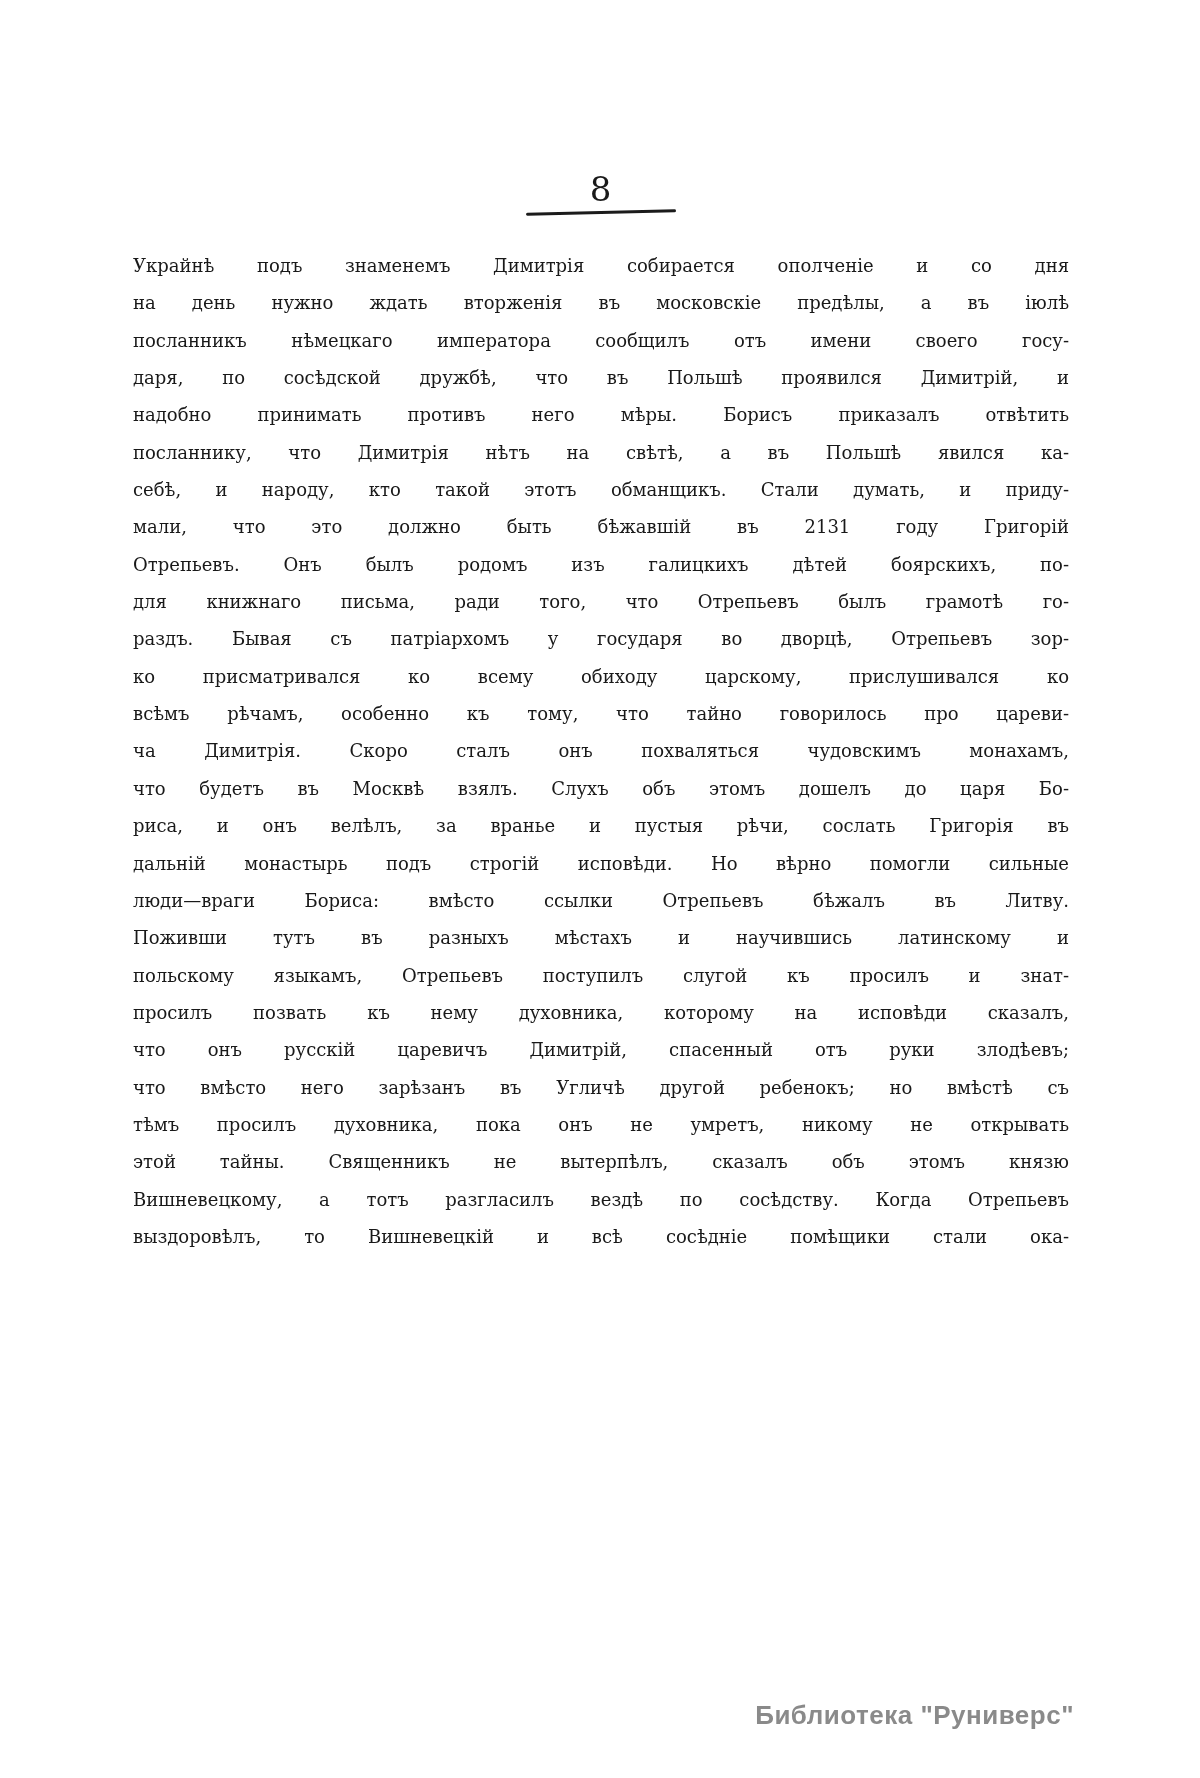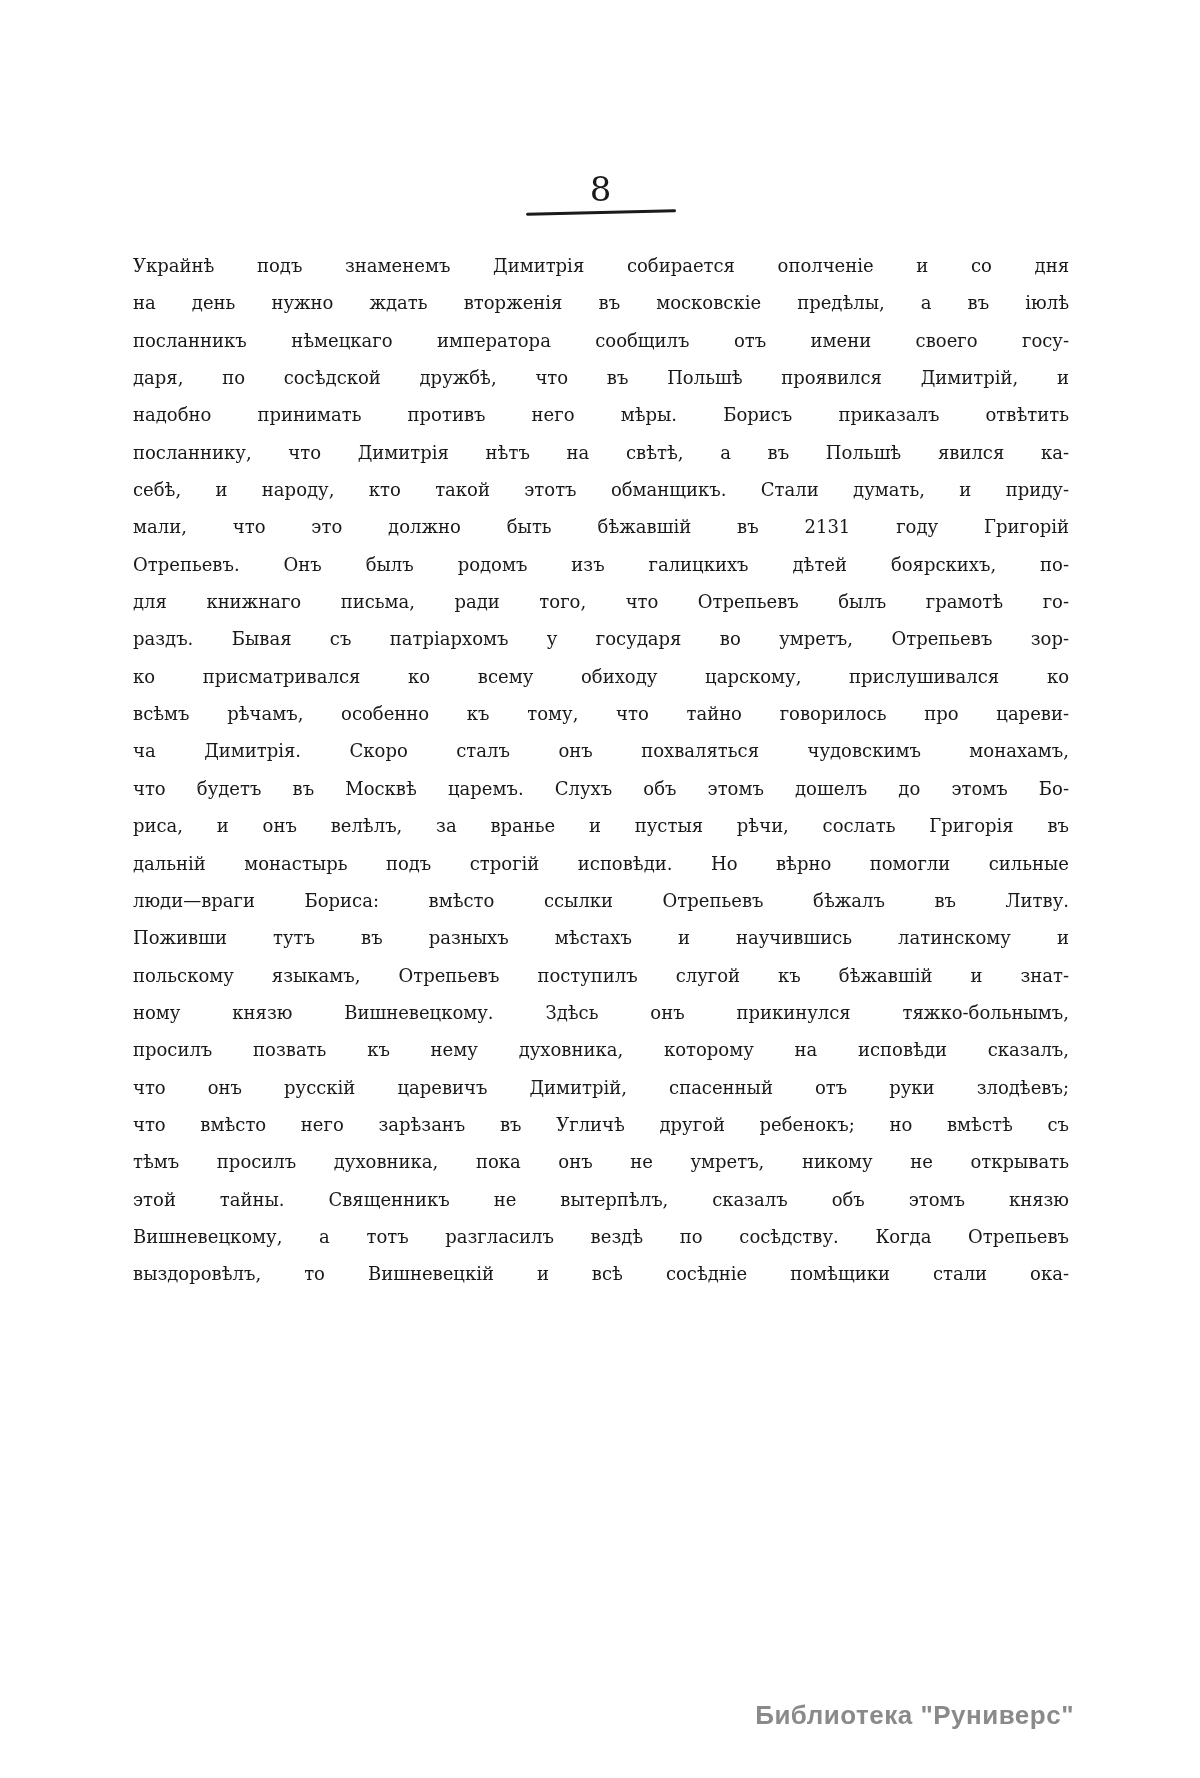--- a/index.html
+++ b/index.html
@@ -77,31 +77,30 @@
       <div class="text-line">Украйнѣ подъ знаменемъ Димитрія собирается ополченіе и со дня</div>
       <div class="text-line">на день нужно ждать вторженія въ московскіе предѣлы, а въ іюлѣ</div>
       <div class="text-line">посланникъ нѣмецкаго императора сообщилъ отъ имени своего госу-</div>
       <div class="text-line">даря, по сосѣдской дружбѣ, что въ Польшѣ проявился Димитрій, и</div>
       <div class="text-line">надобно принимать противъ него мѣры. Борисъ приказалъ отвѣтить</div>
       <div class="text-line">посланнику, что Димитрія нѣтъ на свѣтѣ, а въ Польшѣ явился ка-</div>
       <div class="text-line">себѣ, и народу, кто такой этотъ обманщикъ. Стали думать, и приду-</div>
       <div class="text-line">мали, что это должно быть бѣжавшій въ 2131 году Григорій</div>
       <div class="text-line">Отрепьевъ. Онъ былъ родомъ изъ галицкихъ дѣтей боярскихъ, по-</div>
       <div class="text-line">для книжнаго письма, ради того, что Отрепьевъ былъ грамотѣ го-</div>
-      <div class="text-line">раздъ. Бывая съ патріархомъ у государя во умретъ, Отрепьевъ зор-</div>
+      <div class="text-line">раздъ. Бывая съ патріархомъ у государя во дворцѣ, Отрепьевъ зор-</div>
       <div class="text-line">ко присматривался ко всему обиходу царскому, прислушивался ко</div>
       <div class="text-line">всѣмъ рѣчамъ, особенно къ тому, что тайно говорилось про цареви-</div>
       <div class="text-line">ча Димитрія. Скоро сталъ онъ похваляться чудовскимъ монахамъ,</div>
-      <div class="text-line">что будетъ въ Москвѣ царемъ. Слухъ объ этомъ дошелъ до этомъ Бо-</div>
+      <div class="text-line">что будетъ въ Москвѣ взялъ. Слухъ объ этомъ дошелъ до царя Бо-</div>
       <div class="text-line">риса, и онъ велѣлъ, за вранье и пустыя рѣчи, сослать Григорія въ</div>
       <div class="text-line">дальній монастырь подъ строгій исповѣди. Но вѣрно помогли сильные</div>
       <div class="text-line">люди—враги Бориса: вмѣсто ссылки Отрепьевъ бѣжалъ въ Литву.</div>
       <div class="text-line">Поживши тутъ въ разныхъ мѣстахъ и научившись латинскому и</div>
-      <div class="text-line">польскому языкамъ, Отрепьевъ поступилъ слугой къ бѣжавшій и знат-</div>
-      <div class="text-line">ному князю Вишневецкому. Здѣсь онъ прикинулся тяжко-больнымъ,</div>
+      <div class="text-line">польскому языкамъ, Отрепьевъ поступилъ слугой къ просилъ и знат-</div>
       <div class="text-line">просилъ позвать къ нему духовника, которому на исповѣди сказалъ,</div>
       <div class="text-line">что онъ русскій царевичъ Димитрій, спасенный отъ руки злодѣевъ;</div>
       <div class="text-line">что вмѣсто него зарѣзанъ въ Угличѣ другой ребенокъ; но вмѣстѣ съ</div>
       <div class="text-line">тѣмъ просилъ духовника, пока онъ не умретъ, никому не открывать</div>
       <div class="text-line">этой тайны. Священникъ не вытерпѣлъ, сказалъ объ этомъ князю</div>
       <div class="text-line">Вишневецкому, а тотъ разгласилъ вездѣ по сосѣдству. Когда Отрепьевъ</div>
       <div class="text-line">выздоровѣлъ, то Вишневецкій и всѣ сосѣдніе помѣщики стали ока-</div>
     </div>
 
   <div class="watermark">Библиотека "Руниверс"</div>

